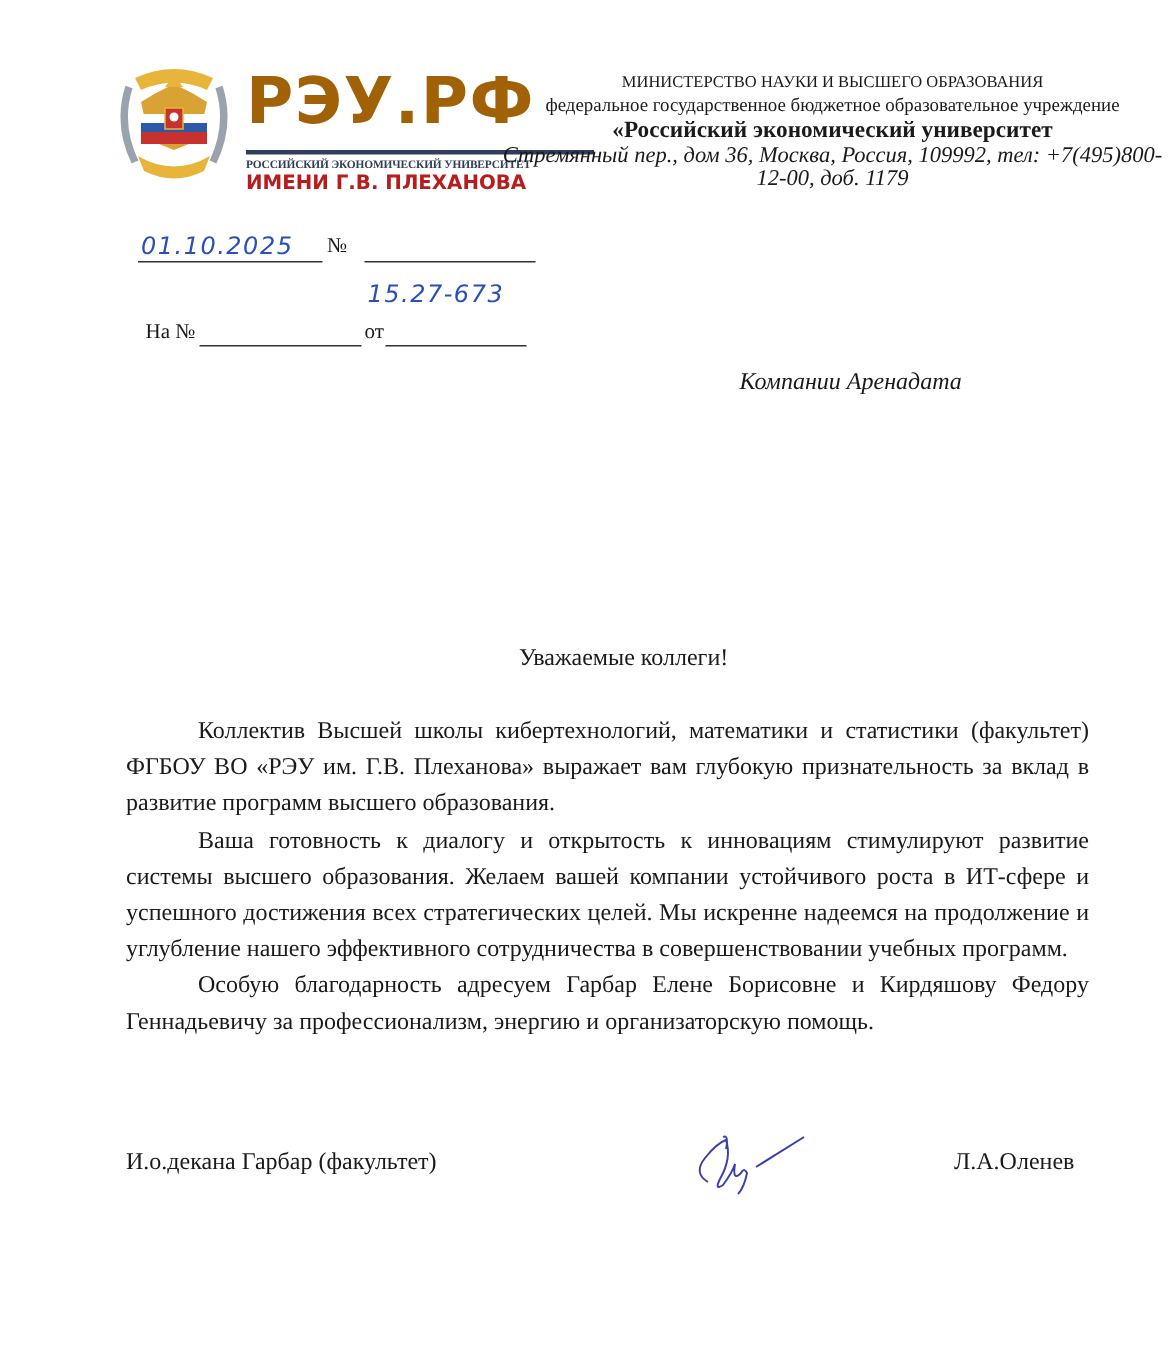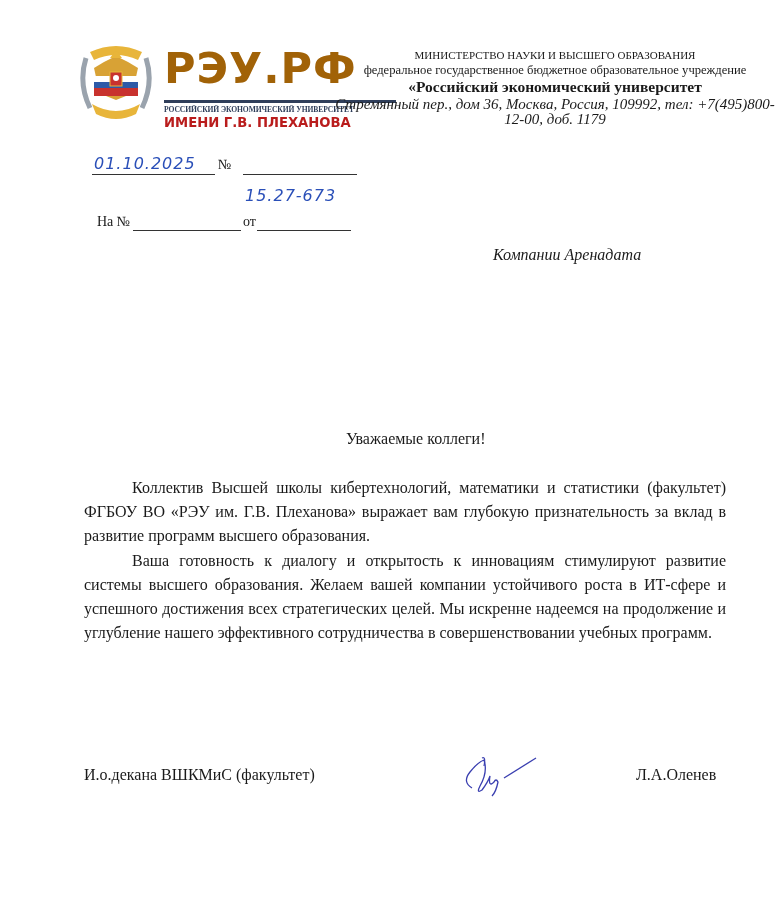--- a/index.html
+++ b/index.html
@@ -101,23 +101,24 @@
   <div class="ref-line2"></div>
 </div>
 
 <div class="abs recipient">Компании Аренадата</div>
 
 <div class="abs greeting">Уважаемые коллеги!</div>
 
 <div class="abs body">
   <p>Коллектив Высшей школы кибертехнологий, математики и статистики (факультет) ФГБОУ ВО «РЭУ им. Г.В. Плеханова» выражает вам глубокую признательность за вклад в развитие программ высшего образования.</p>
   <p>Ваша готовность к диалогу и открытость к инновациям стимулируют развитие системы высшего образования. Желаем вашей компании устойчивого роста в ИТ-сфере и успешного достижения всех стратегических целей. Мы искренне надеемся на продолжение и углубление нашего эффективного сотрудничества в совершенствовании учебных программ.</p>
+  <p>Особую благодарность адресуем Гарбар Елене Борисовне и Кирдяшову Федору Геннадьевичу за профессионализм, энергию и организаторскую помощь.</p>
 </div>
 
-<div class="abs sign-left">И.о.декана ВШКМиС (факультет)</div>
+<div class="abs sign-left">И.о.декана Гарбар (факультет)</div>
 
 <svg class="abs signature" viewBox="0 0 80 48">
   <path d="M14 36 Q4 30 12 20 Q20 10 26 8 Q30 20 22 34 Q18 42 24 38 Q30 30 32 24 Q30 36 36 30 Q38 26 40 30 Q38 40 34 44" stroke="#3a3fb0" stroke-width="1.3" fill="none"></path>
   <path d="M24 6 Q28 4 26 14" stroke="#3a3fb0" stroke-width="1.2" fill="none"></path>
   <path d="M46 26 L78 6" stroke="#3a3fb0" stroke-width="1.3" fill="none"></path>
 </svg>
 
 <div class="abs sign-right">Л.А.Оленев</div>
 
 </body></html>

